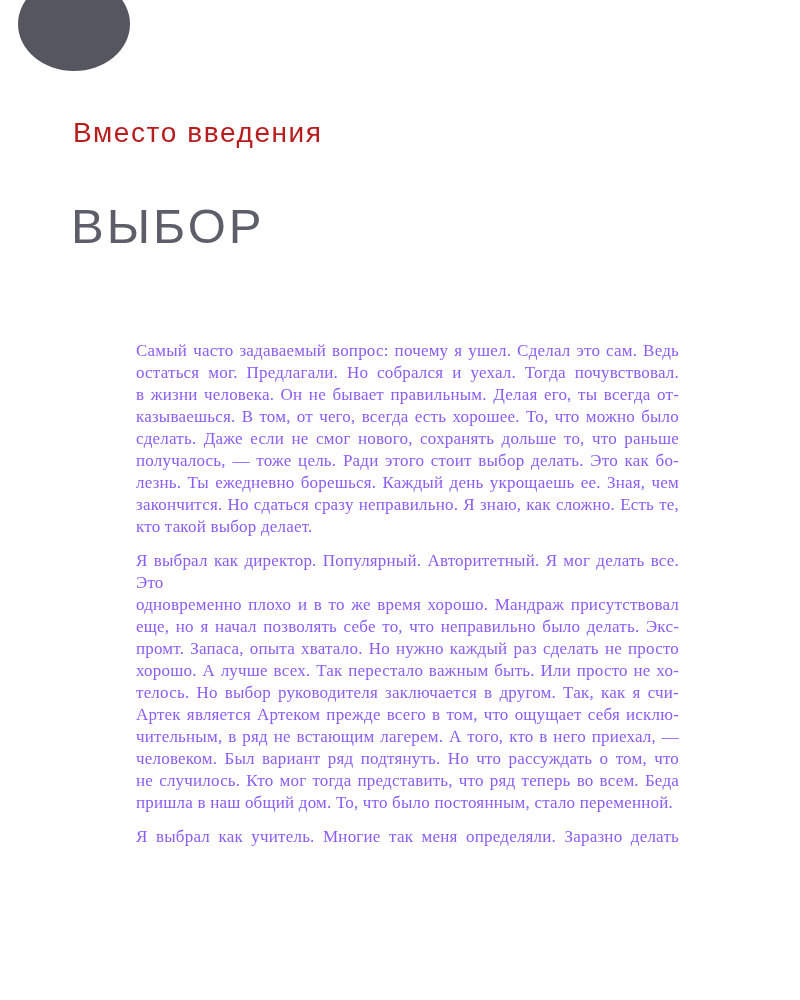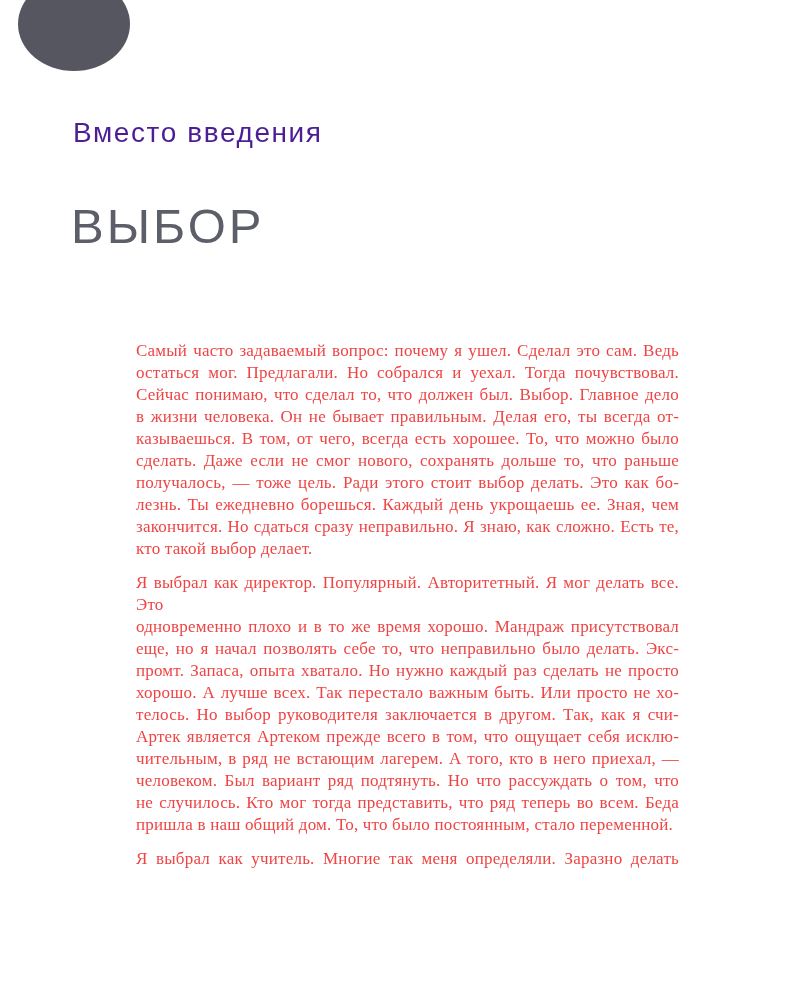--- a/index.html
+++ b/index.html
@@ -26,21 +26,21 @@
   }
   .kicker {
     position: absolute;
     left: 73px;
     top: 117px;
     font-family: "Liberation Sans", sans-serif;
     font-weight: 400;
     font-size: 28px;
     line-height: 32px;
     letter-spacing: 1.6px;
-    color: #4c1d95;
+    color: #b91c1c;
   }
   .chapter-title {
     position: absolute;
     left: 71px;
     top: 188px;
     font-family: "Liberation Sans", sans-serif;
     font-weight: 400;
     font-size: 49px;
     line-height: 56px;
     letter-spacing: 3px;
@@ -49,21 +49,21 @@
   }
   .body-text {
     position: absolute;
     left: 136px;
     top: 340px;
     width: 543px;
     font-family: "Liberation Serif", serif;
     font-size: 17px;
     line-height: 22px;
     letter-spacing: 0.2px;
-    color: #ef4444;
+    color: #8b5cf6;
   }
   .para {
     margin: 0 0 12px 0;
   }
   .para:last-child {
     margin-bottom: 0;
   }
   .line {
     text-align: justify;
     text-align-last: justify;
@@ -76,21 +76,20 @@
 <body>
 
 <div class="page">
   <div class="oval"></div>
   <div class="kicker">Вместо введения</div>
   <div class="chapter-title">ВЫБОР</div>
   <div class="body-text">
       <div class="para">
         <div class="line">Самый часто задаваемый вопрос: почему я ушел. Сделал это сам. Ведь</div>
         <div class="line">остаться мог. Предлагали. Но собрался и уехал. Тогда почувствовал.</div>
-        <div class="line">Сейчас понимаю, что сделал то, что должен был. Выбор. Главное дело</div>
         <div class="line">в жизни человека. Он не бывает правильным. Делая его, ты всегда от-</div>
         <div class="line">казываешься. В том, от чего, всегда есть хорошее. То, что можно было</div>
         <div class="line">сделать. Даже если не смог нового, сохранять дольше то, что раньше</div>
         <div class="line">получалось, — тоже цель. Ради этого стоит выбор делать. Это как бо-</div>
         <div class="line">лезнь. Ты ежедневно борешься. Каждый день укрощаешь ее. Зная, чем</div>
         <div class="line">закончится. Но сдаться сразу неправильно. Я знаю, как сложно. Есть те,</div>
         <div class="line last">кто такой выбор делает.</div>
       </div>
       <div class="para">
         <div class="line">Я выбрал как директор. Популярный. Авторитетный. Я мог делать все. Это</div>

